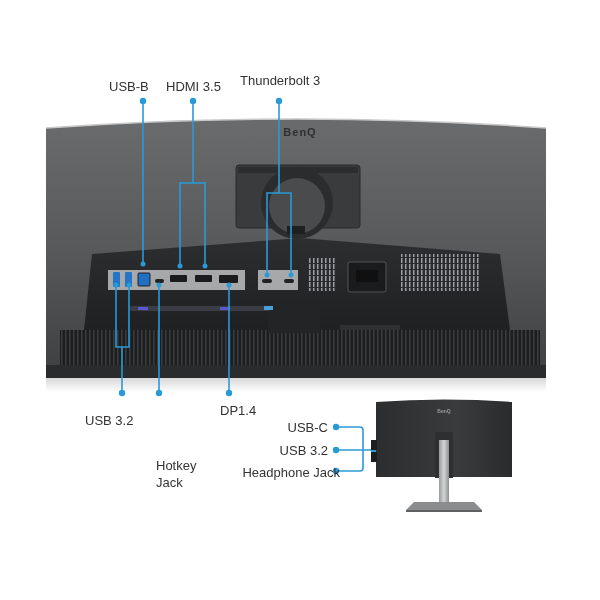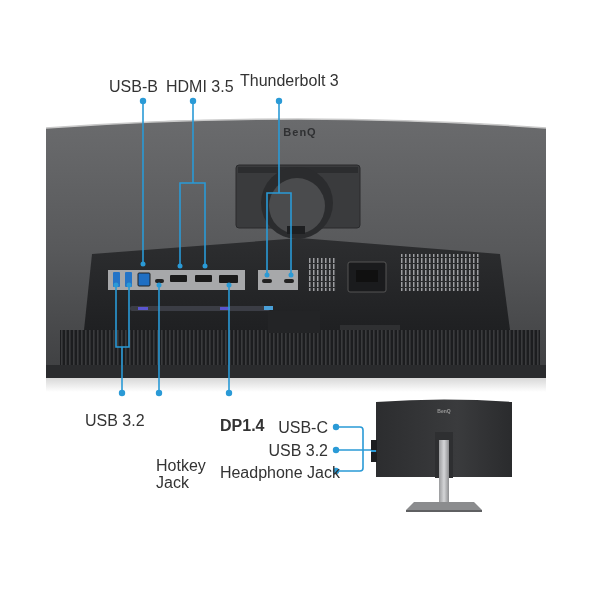--- a/index.html
+++ b/index.html
@@ -1,18 +1,18 @@
 <!DOCTYPE html>
 <html><head>
   <meta charset="utf-8">
   <style>
     html, body { margin: 0; padding: 0; background: #ffffff; }
     body { width: 600px; height: 600px; position: relative; overflow: hidden;
            font-family: "Liberation Sans", "DejaVu Sans", sans-serif; color: #333333; }
-    .label { position: absolute; font-size: 16px; color: #333; white-space: nowrap; line-height: 15px; }
+    .label { position: absolute; font-size: 13px; color: #333; white-space: nowrap; line-height: 15px; }
     .label.right { text-align: right; }
     svg.main { position: absolute; left: 0; top: 0; }
   </style>
 </head>
 <body>
 
 <svg class="main" width="600" height="600" viewBox="0 0 600 600">
   <defs>
     <linearGradient id="backGrad" x1="0" y1="0" x2="0" y2="1">
       <stop offset="0" stop-color="#6a6b6d"></stop>
@@ -153,17 +153,17 @@
 
 <div class="label" style="left:109px;top:79px;">USB-B</div>
 <div class="label" style="left:166px;top:79px;">HDMI 3.5</div>
 <div class="label" style="left:240px;top:73px;">Thunderbolt 3</div>
 
 <div class="label" style="left:85px;top:413px;">USB 3.2</div>
 <div class="label" style="left:156px;top:413px;line-height:17px;margin-top:44px;">
   <div>Hotkey</div>
   <div>Jack</div>
 </div>
-<div class="label" style="left:220px;top:418px;font-weight:bold;">DP1.4</div>
+<div class="label" style="left:220px;top:403px;">DP1.4</div>
 
 <div class="label right" style="right:272px;top:420px;">USB-C</div>
 <div class="label right" style="right:272px;top:443px;">USB 3.2</div>
 <div class="label right" style="right:260px;top:465px;">Headphone Jack</div>
 
 </body></html>

